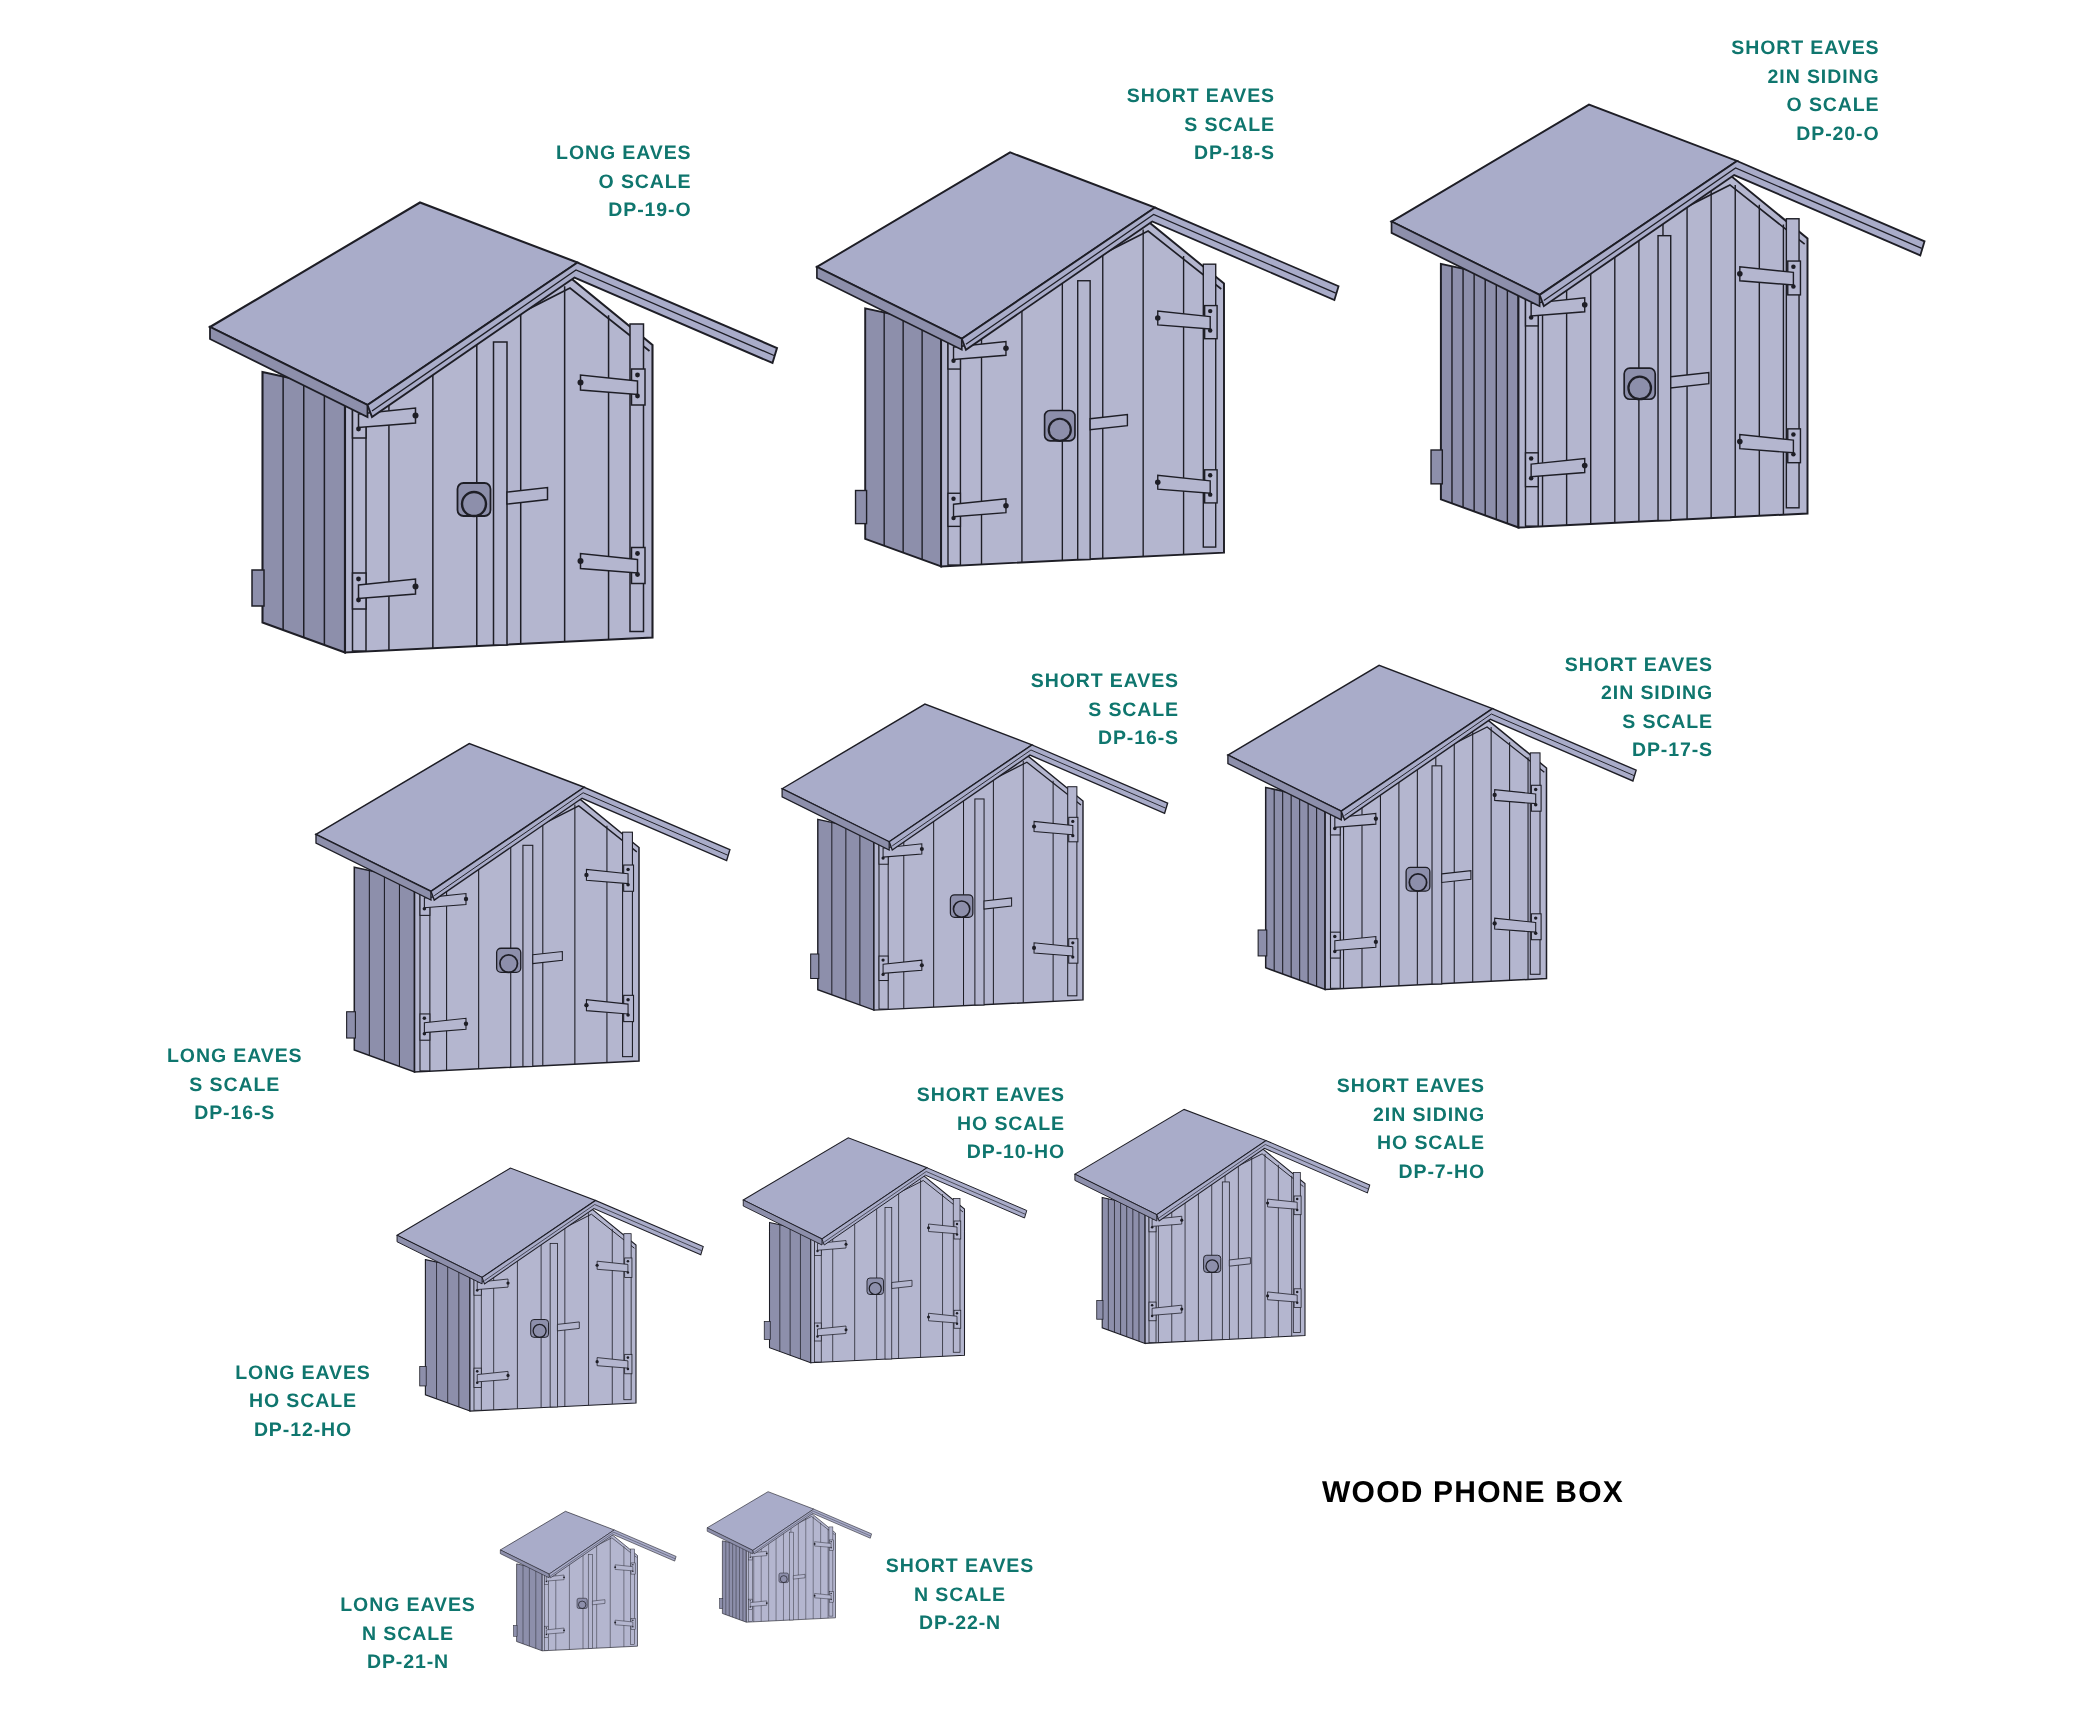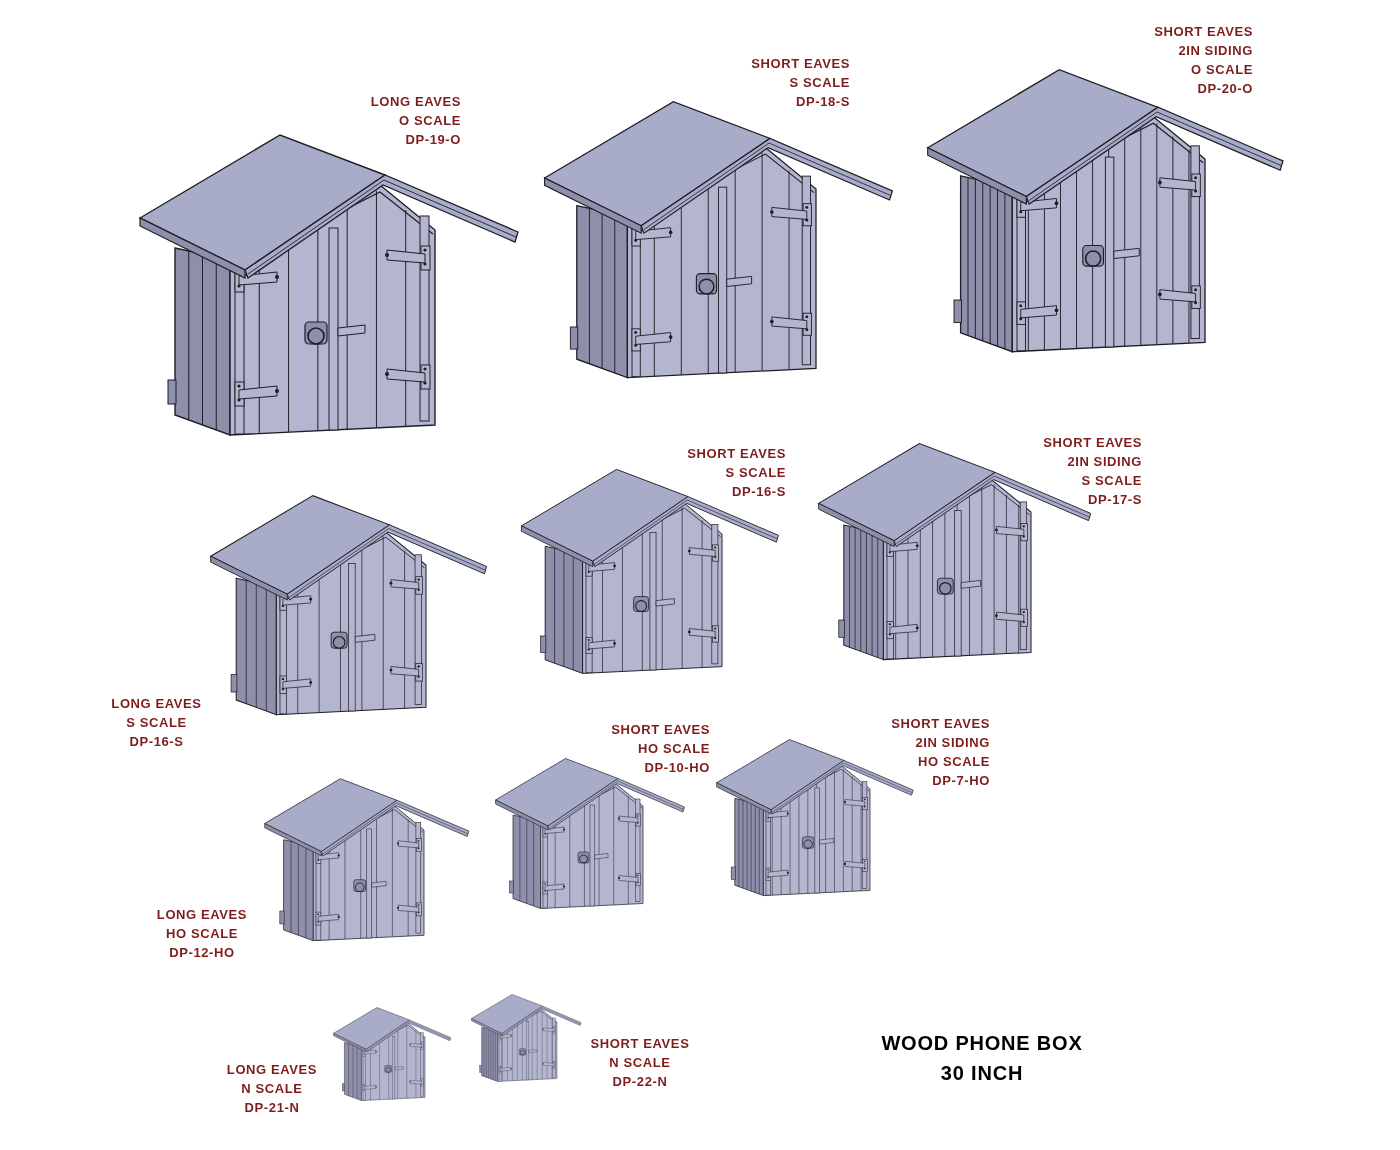--- a/index.html
+++ b/index.html
@@ -1,21 +1,21 @@
 <!DOCTYPE html>
 <html><head>
 <meta charset="utf-8">
 <style>
   html, body { margin: 0; padding: 0; background: #ffffff; }
   body { width: 1400px; height: 1150px; position: relative; overflow: hidden; font-family: "Liberation Sans", sans-serif; }
-  .label { position: absolute; font-weight: bold; color: #7f1d1d; font-size: 13px; line-height: 19px; letter-spacing: 0.6px; white-space: nowrap; }
+  .label { position: absolute; font-weight: bold; color: #0f766e; font-size: 13px; line-height: 19px; letter-spacing: 0.6px; white-space: nowrap; }
   .label div { display: block; }
   .label.right { text-align: right; }
   .label.center { text-align: center; }
-  .title { position: absolute; left: 862px; top: 980px; width: 240px; text-align: center; font-weight: bold; font-size: 20px; line-height: 30px; letter-spacing: 0.8px; color: #000; margin-top: 48px; }
+  .title { position: absolute; left: 862px; top: 980px; width: 240px; text-align: center; font-weight: bold; font-size: 20px; line-height: 30px; letter-spacing: 0.8px; color: #000; }
   .box { position: absolute; }
   .box svg { display: block; overflow: visible; }
 </style>
 </head>
 <body>
 
 <div id="canvas">
     <div class="label right" style="left: 340px; top: 92px; width: 121px;">
       <div>LONG EAVES</div>
       <div>O SCALE</div>
@@ -620,14 +620,13 @@
         <polygon points="5,88 145,5 250,45 110,140" fill="#a9acc9" stroke="#1e1e26" stroke-width="1.4"></polygon>
         <polygon points="5,88 110,140 110,148 5,96" fill="#8d8fab" stroke="#1e1e26" stroke-width="1.2"></polygon>
         <polygon points="110,140 250,45 383,102 380,112 248,55 113,148" fill="#a9acc9" stroke="#1e1e26" stroke-width="1.3"></polygon>
         <polyline points="113,144 249,50 381,107" fill="none" stroke="#1e1e26" stroke-width="0.9"></polyline>
       </svg>
     </div>
   </div>
 
 <div class="title">
   <div>WOOD PHONE BOX</div>
-  <div>30 INCH</div>
 </div>
 
 </body></html>

